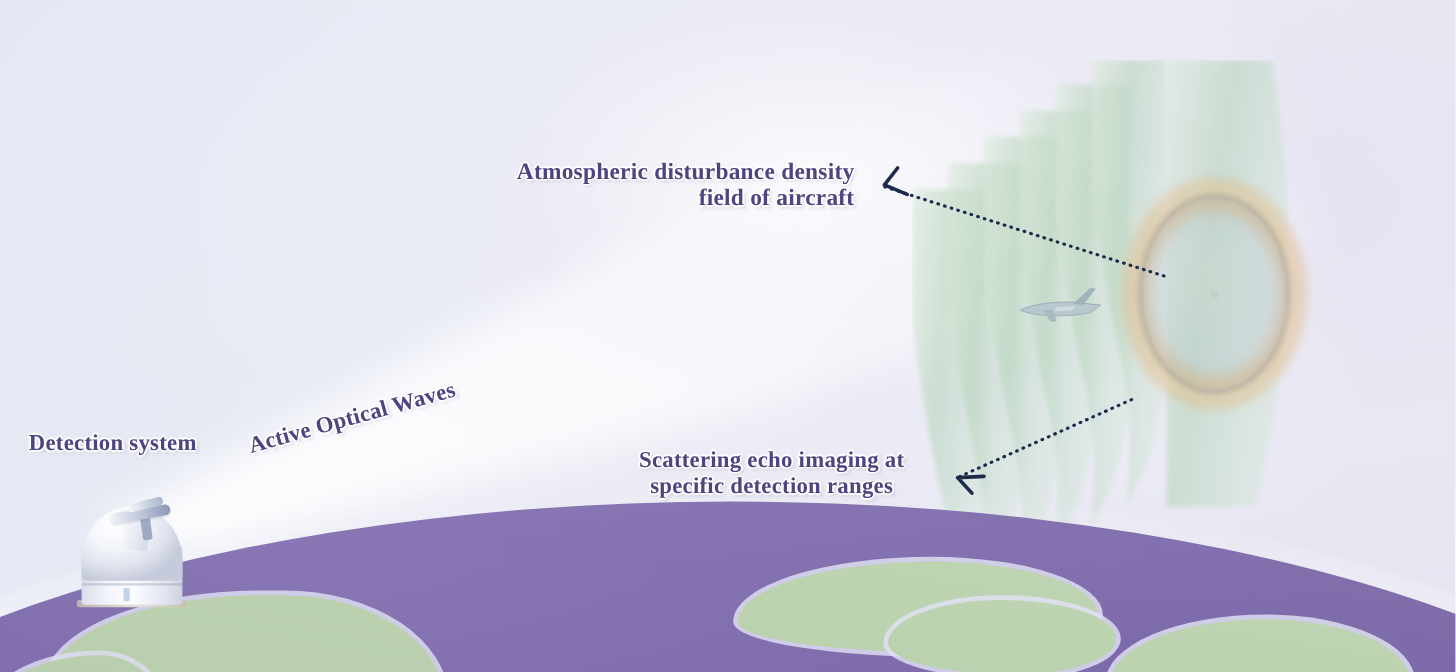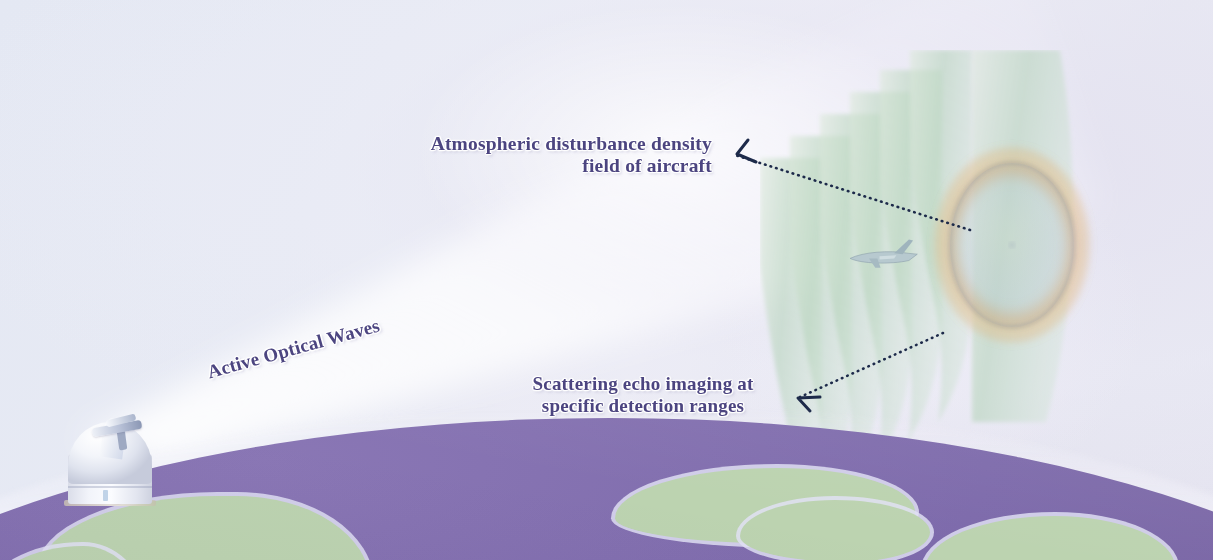--- a/index.html
+++ b/index.html
@@ -222,16 +222,17 @@
     <div class="obs-piece" id="obs-tube"></div>
     <div class="obs-piece" id="obs-tube2"></div>
   </div>
 
   <div class="label" id="label-field">Atmospheric disturbance density
 field of aircraft</div>
 
   <div class="label" id="label-echo">Scattering echo imaging at
 specific detection ranges</div>
 
+  <div class="label" id="label-detect">Detection system</div>
 
   <div class="label" id="label-waves">Active Optical Waves</div>
 
 </div>
 
 </body></html>

